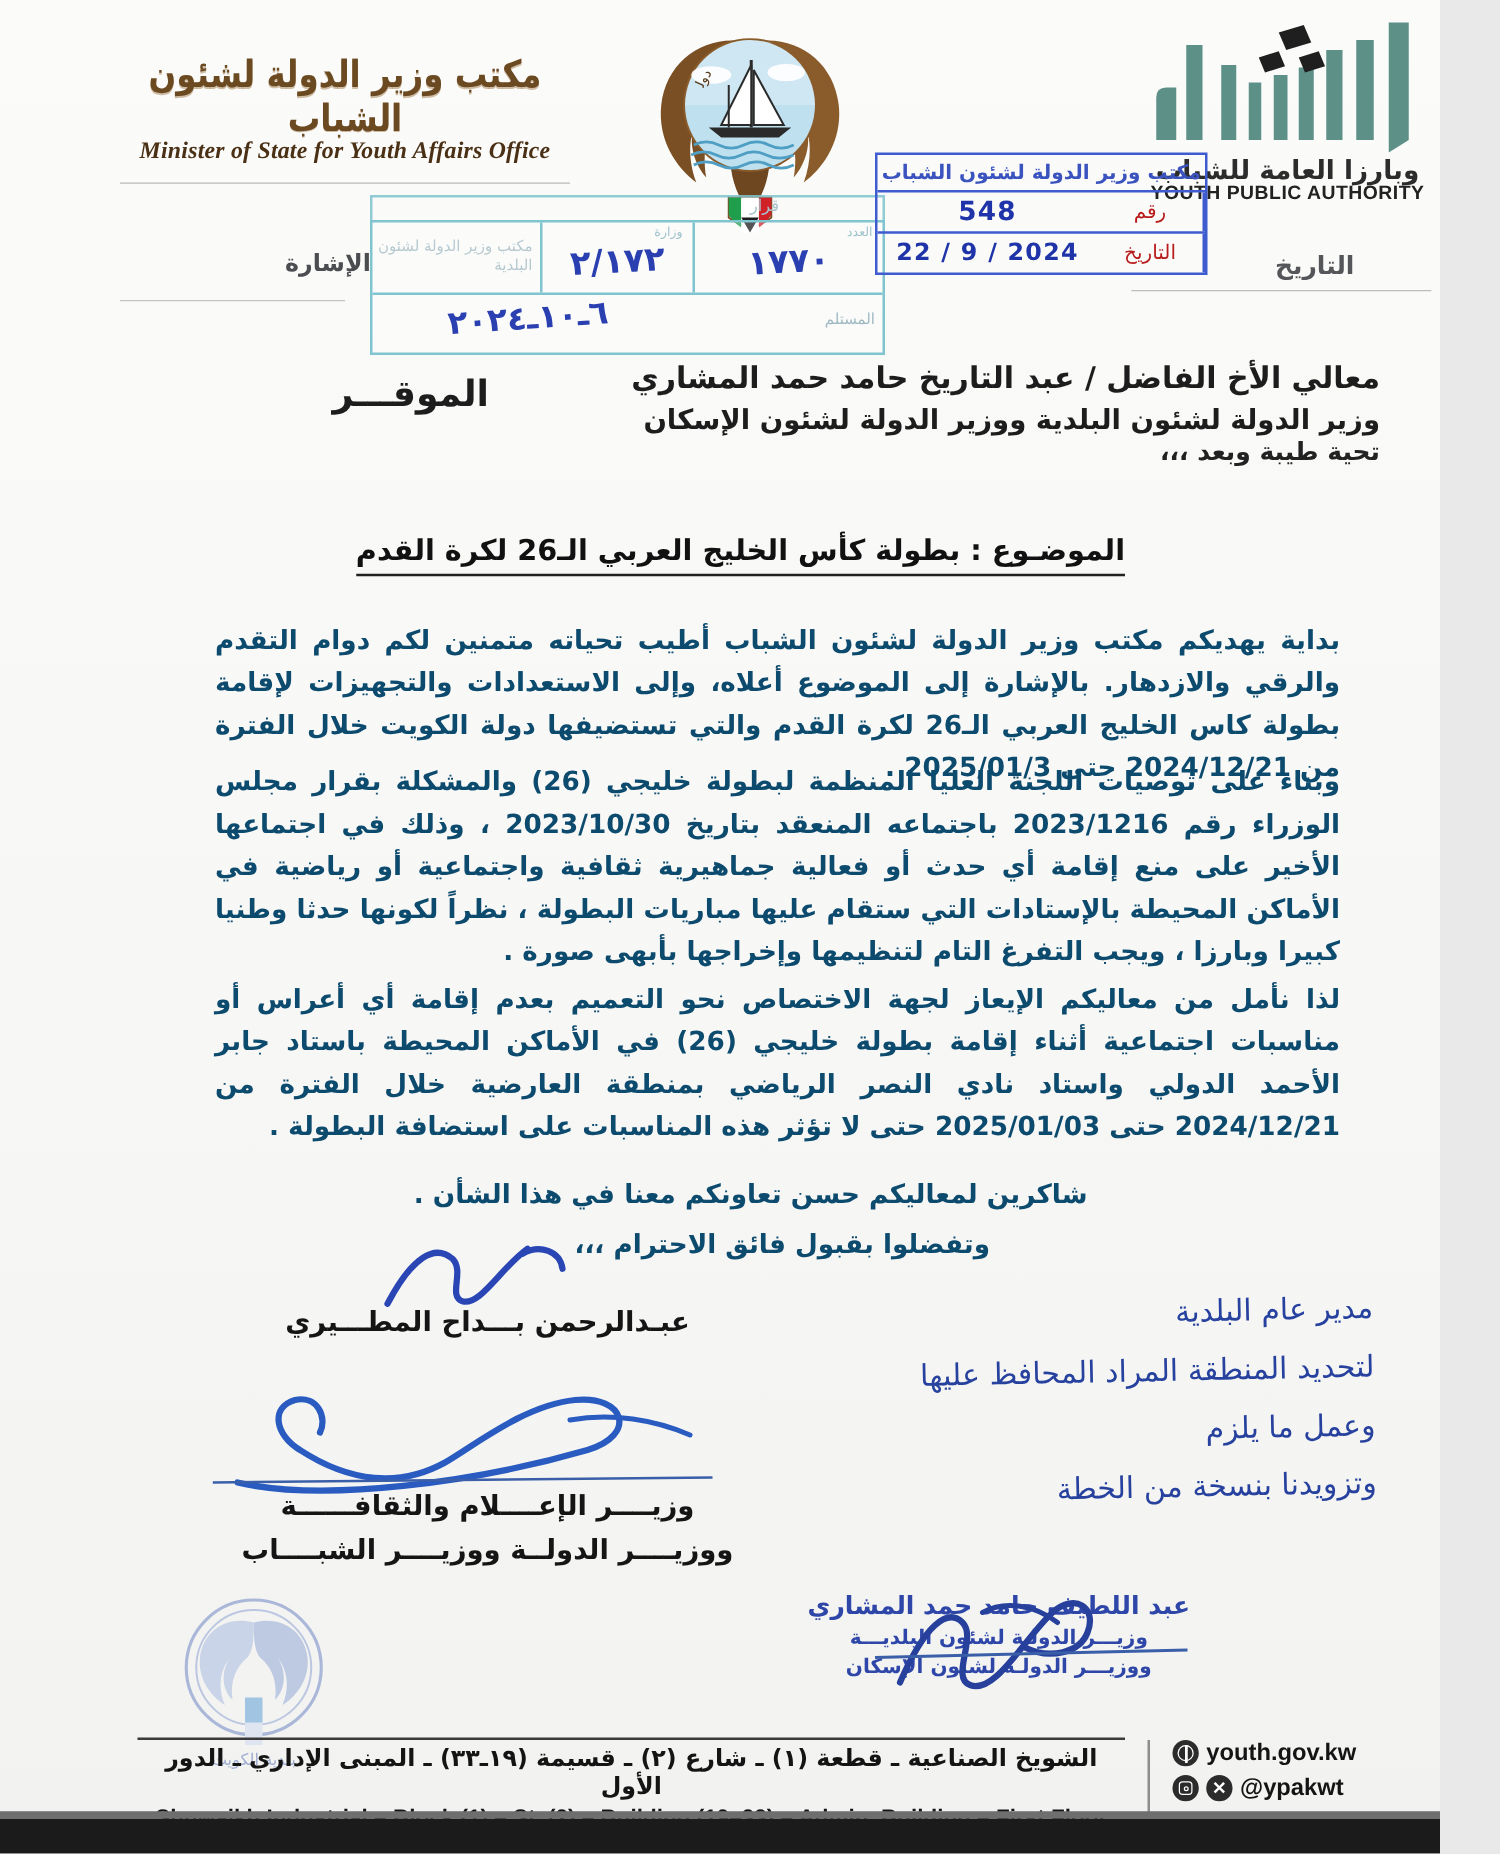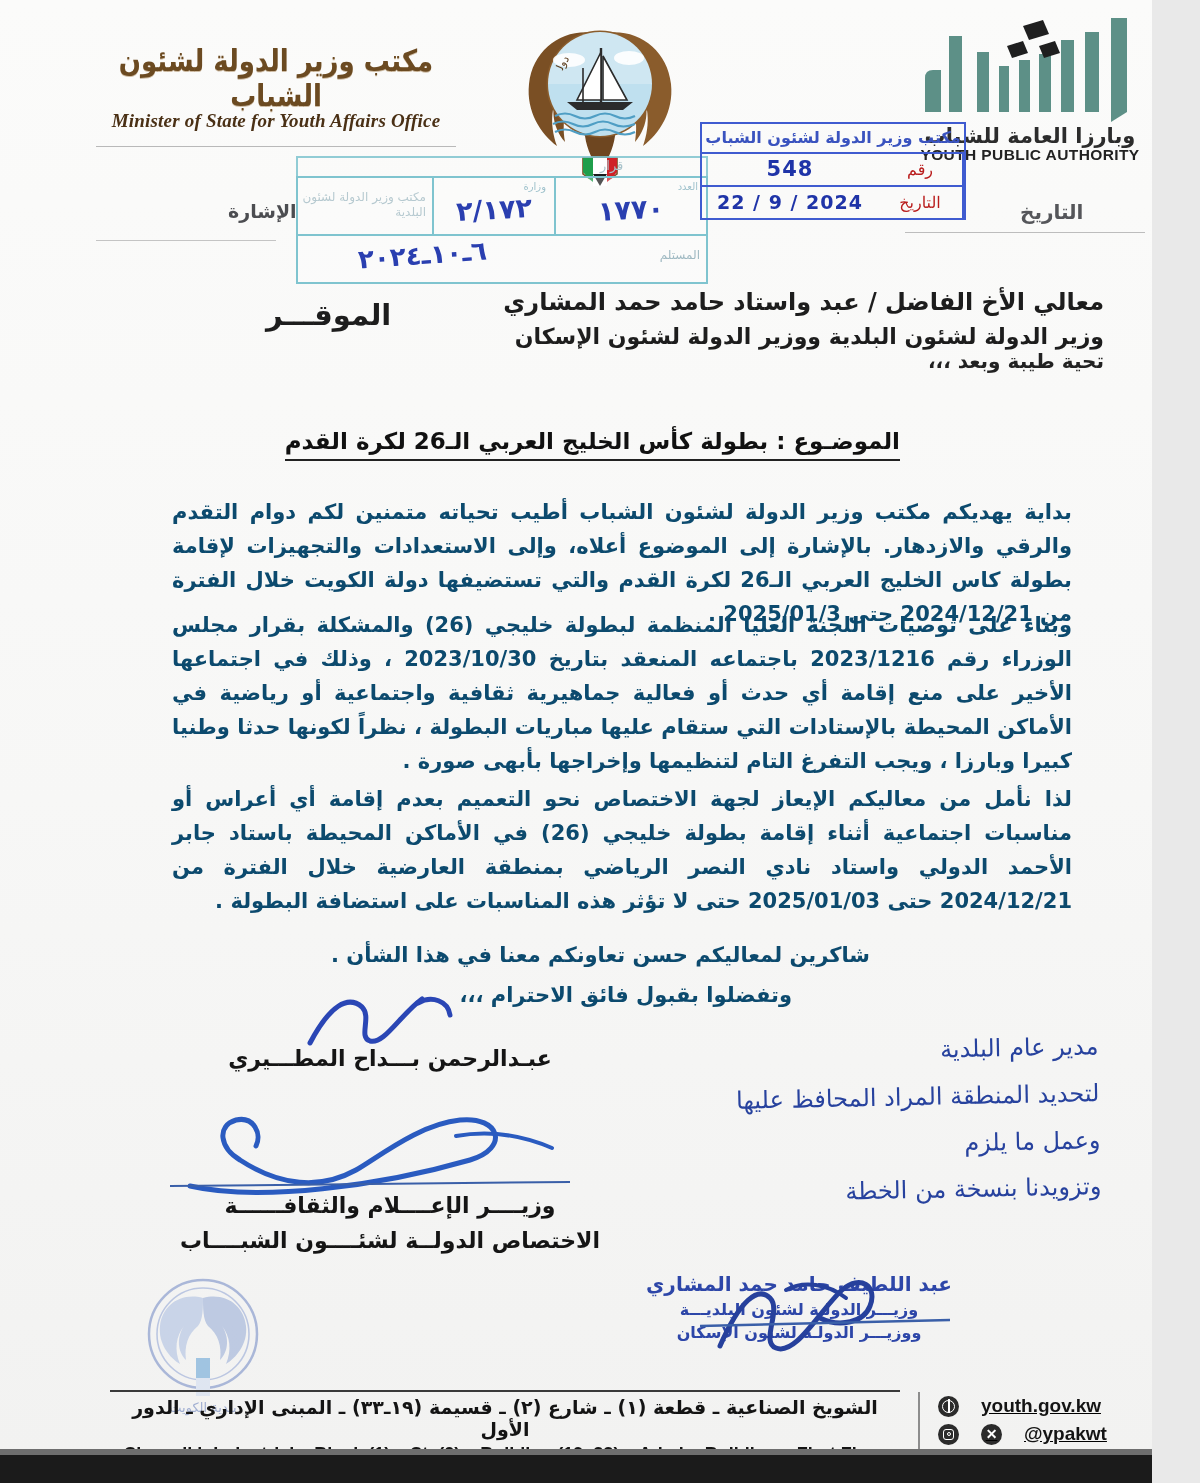--- a/index.html
+++ b/index.html
@@ -172,21 +172,21 @@
 
   
   .foot-rule{position:absolute;left:110px;top:1390px;width:790px;height:2px;background:#3a3a3a;}
   .foot{
     position:absolute;left:110px;top:1396px;width:790px;text-align:center;
   }
   .foot .ar{font-family:"DejaVu Sans",sans-serif;font-size:19px;font-weight:700;color:#141414;}
   .foot .en{direction:ltr;font-family:"Liberation Sans",sans-serif;font-size:18px;font-weight:700;color:#141414;margin-top:4px;}
   .foot-sep{position:absolute;left:918px;top:1392px;width:2px;height:60px;background:#8d8d8d;}
   .social{position:absolute;left:938px;top:1392px;width:220px;direction:ltr;}
-  .social .row{display:flex;align-items:center;gap:22px;height:28px;text-decoration:underline;}
+  .social .row{display:flex;align-items:flex-start;gap:6px;height:28px;}
   .social .row .txt{font-family:"Liberation Sans",sans-serif;font-size:19px;font-weight:700;color:#141414;}
   .ic{width:21px;height:21px;border-radius:50%;background:#2b2b2b;display:inline-block;position:relative;flex:0 0 21px;}
   .ic.globe:after{
     content:"";position:absolute;left:4px;top:4px;width:13px;height:13px;border-radius:50%;
     border:1.6px solid #fff;box-sizing:border-box;
   }
   .ic.globe:before{
     content:"";position:absolute;left:10px;top:3.5px;width:1.6px;height:14px;background:#fff;
     box-shadow:-6.5px 3px 0 0 #fff inset;
   }
@@ -310,38 +310,38 @@
       <div class="lbl">رقم</div>
       <div class="val">548</div>
     </div>
     <div class="r">
       <div class="lbl">التاريخ</div>
       <div class="val d">2024 / 9 / 22</div>
     </div>
   </div>
 
   <div class="addr">
-    <div class="l1">معالي الأخ الفاضل / عبد واستاد حامد حمد المشاري</div>
+    <div class="l1">معالي الأخ الفاضل / عبد التاريخ حامد حمد المشاري</div>
     <div class="l2">وزير الدولة لشئون البلدية ووزير الدولة لشئون الإسكان</div>
     <div class="l3">تحية طيبة وبعد ،،،</div>
   </div>
   <div class="muwaqar">الموقـــر</div>
 
   <div class="subject">الموضـوع : بطولة كأس الخليج العربي الـ26 لكرة القدم</div>
 
   <div class="para p1">بداية يهديكم مكتب وزير الدولة لشئون الشباب أطيب تحياته متمنين لكم دوام التقدم والرقي والازدهار. بالإشارة إلى الموضوع أعلاه، وإلى الاستعدادات والتجهيزات لإقامة بطولة كاس الخليج العربي الـ26 لكرة القدم والتي تستضيفها دولة الكويت خلال الفترة من 2024/12/21 حتى 2025/01/3 .</div>
   <div class="para p2">وبناء على توصيات اللجنة العليا المنظمة لبطولة خليجي (26) والمشكلة بقرار مجلس الوزراء رقم 2023/1216 باجتماعه المنعقد بتاريخ 2023/10/30 ، وذلك في اجتماعها الأخير على منع إقامة أي حدث أو فعالية جماهيرية ثقافية واجتماعية أو رياضية في الأماكن المحيطة بالإستادات التي ستقام عليها مباريات البطولة ، نظراً لكونها حدثا وطنيا كبيرا وبارزا ، ويجب التفرغ التام لتنظيمها وإخراجها بأبهى صورة .</div>
   <div class="para p3">لذا نأمل من معاليكم الإيعاز لجهة الاختصاص نحو التعميم بعدم إقامة أي أعراس أو مناسبات اجتماعية أثناء إقامة بطولة خليجي (26) في الأماكن المحيطة باستاد جابر الأحمد الدولي واستاد نادي النصر الرياضي بمنطقة العارضية خلال الفترة من 2024/12/21 حتى 2025/01/03 حتى لا تؤثر هذه المناسبات على استضافة البطولة .</div>
   <div class="para p4">شاكرين لمعاليكم حسن تعاونكم معنا في هذا الشأن .</div>
   <div class="para p5">وتفضلوا بقبول فائق الاحترام ،،،</div>
 
   <div class="sig">
     <div class="name">عبـدالرحمن بـــداح المطـــيري</div>
     <div class="t1">وزيــــر الإعــــلام والثقافــــــة</div>
-    <div class="t2">الاختصاص الدولــة لشئــــون الشبــــاب</div>
+    <div class="t2">ووزيــــر الدولــة ووزيــــر الشبــــاب</div>
   </div>
 
   <svg style="position:absolute;left:300px;top:985px;width:200px;height:70px;" aria-hidden="true">
     <path d="M10 58 C30 20 48 10 62 22 C72 32 58 52 70 56 C84 60 100 30 122 14" stroke="#2a46b5" stroke-width="5" fill="none" stroke-linecap="round"></path>
     <path d="M118 18 C132 10 148 16 150 30" stroke="#2a46b5" stroke-width="5" fill="none" stroke-linecap="round"></path>
   </svg>
   <svg style="position:absolute;left:170px;top:1090px;width:420px;height:110px;" aria-hidden="true">
     <path d="M20 96 C90 112 210 96 300 70 C340 58 330 26 290 30 C250 34 210 66 186 80
              C150 100 110 96 70 70 C50 58 46 36 66 30 C84 26 92 44 86 56" stroke="#2a5bc0" stroke-width="5" fill="none" stroke-linecap="round"></path>
     <path d="M286 46 C320 40 354 46 382 58" stroke="#2a5bc0" stroke-width="4" fill="none" stroke-linecap="round"></path>

